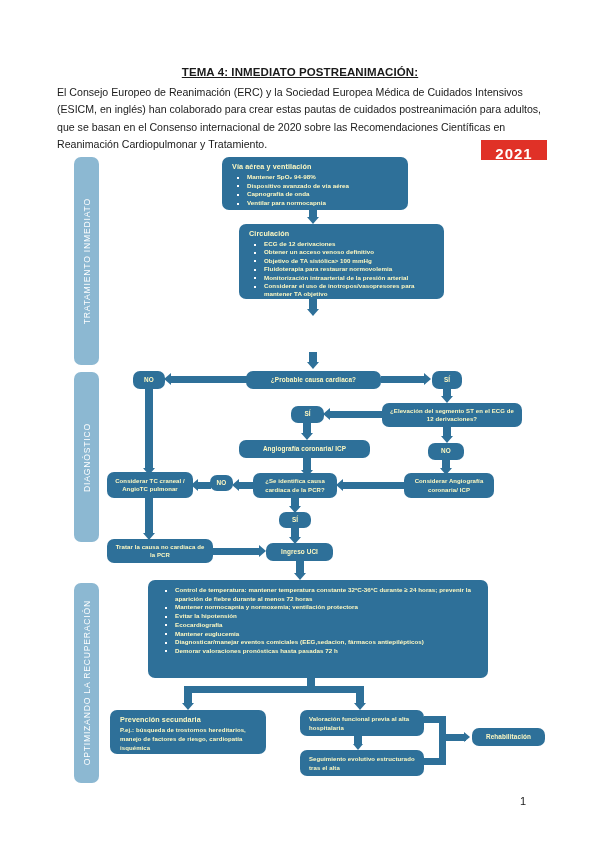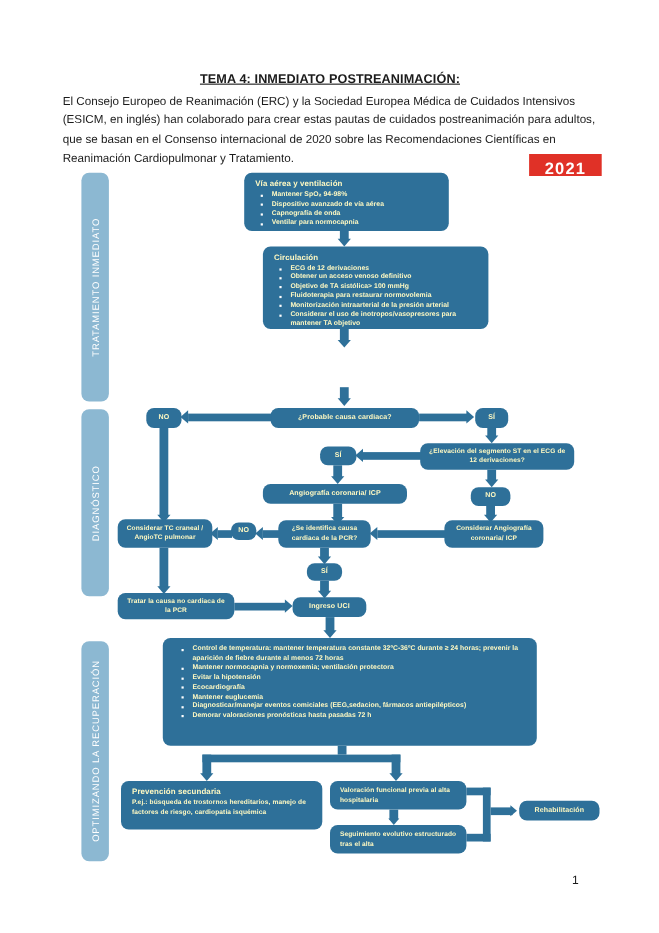--- a/index.html
+++ b/index.html
@@ -317,21 +317,21 @@
     </ul>
   </div>
 
   <div class="conn" style="left:307px; top:678px; width:8px; height:8px;"></div>
   <div class="conn" style="left:184px; top:686px; width:180px; height:7px;"></div>
   <div class="conn" style="left:184px; top:686px; width:8px; height:18px;"></div>
   <div class="arrow down" style="left:182px; top:703px;"></div>
   <div class="conn" style="left:356px; top:686px; width:8px; height:18px;"></div>
   <div class="arrow down" style="left:354px; top:703px;"></div>
 
-  <div class="box" style="left:110px; top:710px; width:183px; height:44px; padding:5px 8px 5px 10px;">
+  <div class="box" style="left:110px; top:710px; width:156px; height:44px; padding:5px 8px 5px 10px;">
     <div class="box-title">Prevención secundaria</div>
     <div class="box-label sm" style="line-height:9px;">P.ej.: búsqueda de trostornos hereditarios, manejo de factores de riesgo, cardiopatía isquémica</div>
   </div>
 
   <div class="box" style="left:300px; top:710px; width:124px; height:26px; padding:5px 7px 5px 9px;">
     <div class="box-label sm" style="line-height:9px;">Valoración funcional previa al alta hospitalaria</div>
   </div>
   <div class="conn" style="left:354px; top:736px; width:8px; height:9px;"></div>
   <div class="arrow down sm" style="left:353px; top:744px;"></div>
 

